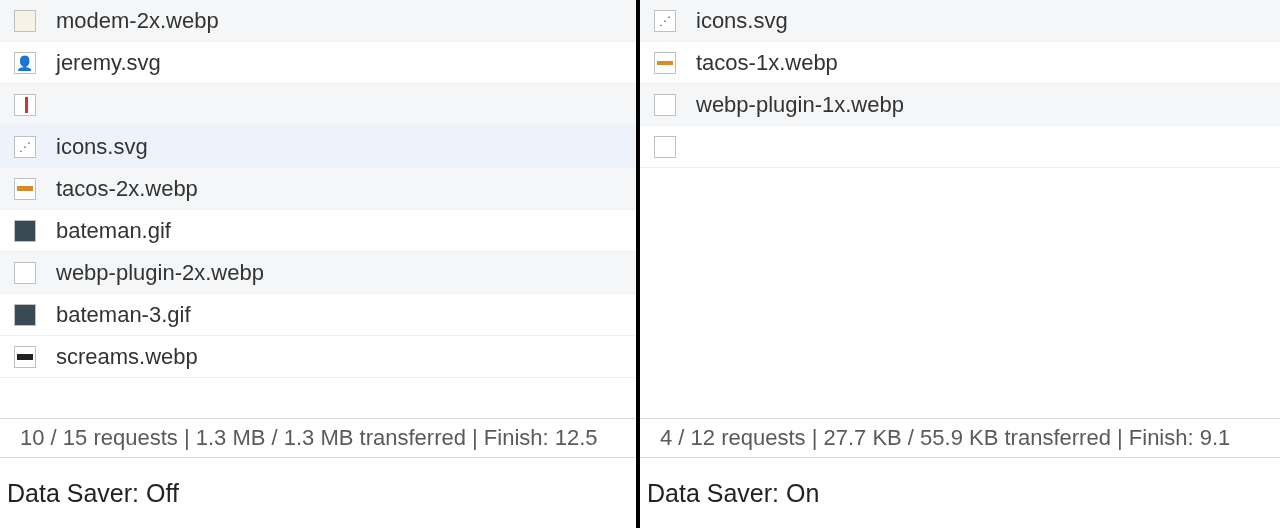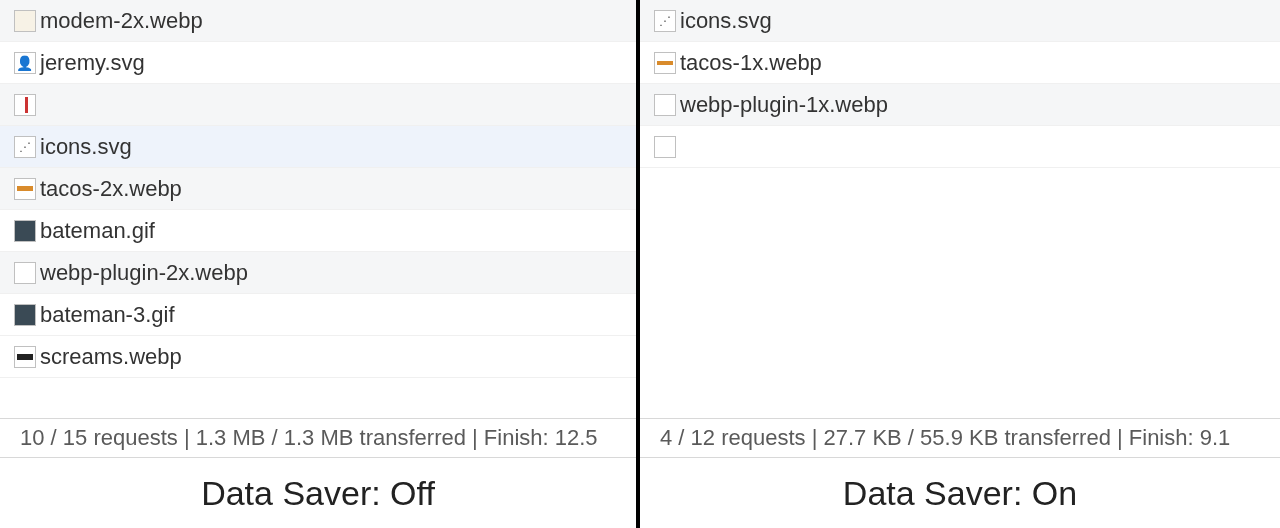--- a/index.html
+++ b/index.html
@@ -25,21 +25,21 @@
     .panel-left { width: 640px; border-right: 4px solid #000; }
     .panel-right { width: 640px; }
     .file-list {
       flex: 0 0 auto;
     }
     .row {
       display: flex;
       align-items: center;
       height: 42px;
       padding-left: 14px;
-      gap: 4px;
+      gap: 20px;
       border-bottom: 1px solid #f0f0f0;
     }
     .row-alt { background: #f5f6f7; }
     .row-sel { background: #eef3fb; }
     .file-icon {
       width: 22px;
       height: 22px;
       border: 1px solid #c0c0c0;
       background: #fff;
       display: flex;
@@ -65,23 +65,23 @@
       padding: 0 20px;
       font-size: 22px;
       color: #5a5a5a;
       white-space: nowrap;
       overflow: hidden;
     }
     .caption {
       height: 70px;
       display: flex;
       align-items: center;
-      justify-content: center;
-      font-size: 34px;
+      font-size: 25px;
       color: #222;
+      padding-left: 7px;
     }
     .sw-cream  { background:#f7f2e6; }
     .sw-person::after { content:"👤"; font-size:14px; }
     .sw-book   { background:#fff; }
     .sw-book::after { content:""; display:block; width:3px; height:16px; background:#c33; margin-left:2px;}
     .sw-svg::after { content:"⋰"; color:#555; font-size:12px; }
     .sw-tacos  { border:1px solid #c0c0c0; }
     .sw-tacos::after { content:""; display:block; width:16px; height:5px; background:#d98b2b; }
     .sw-gif    { background:#3a4a55; }
     .sw-dark::after { content:""; display:block; width:16px; height:6px; background:#222; }

